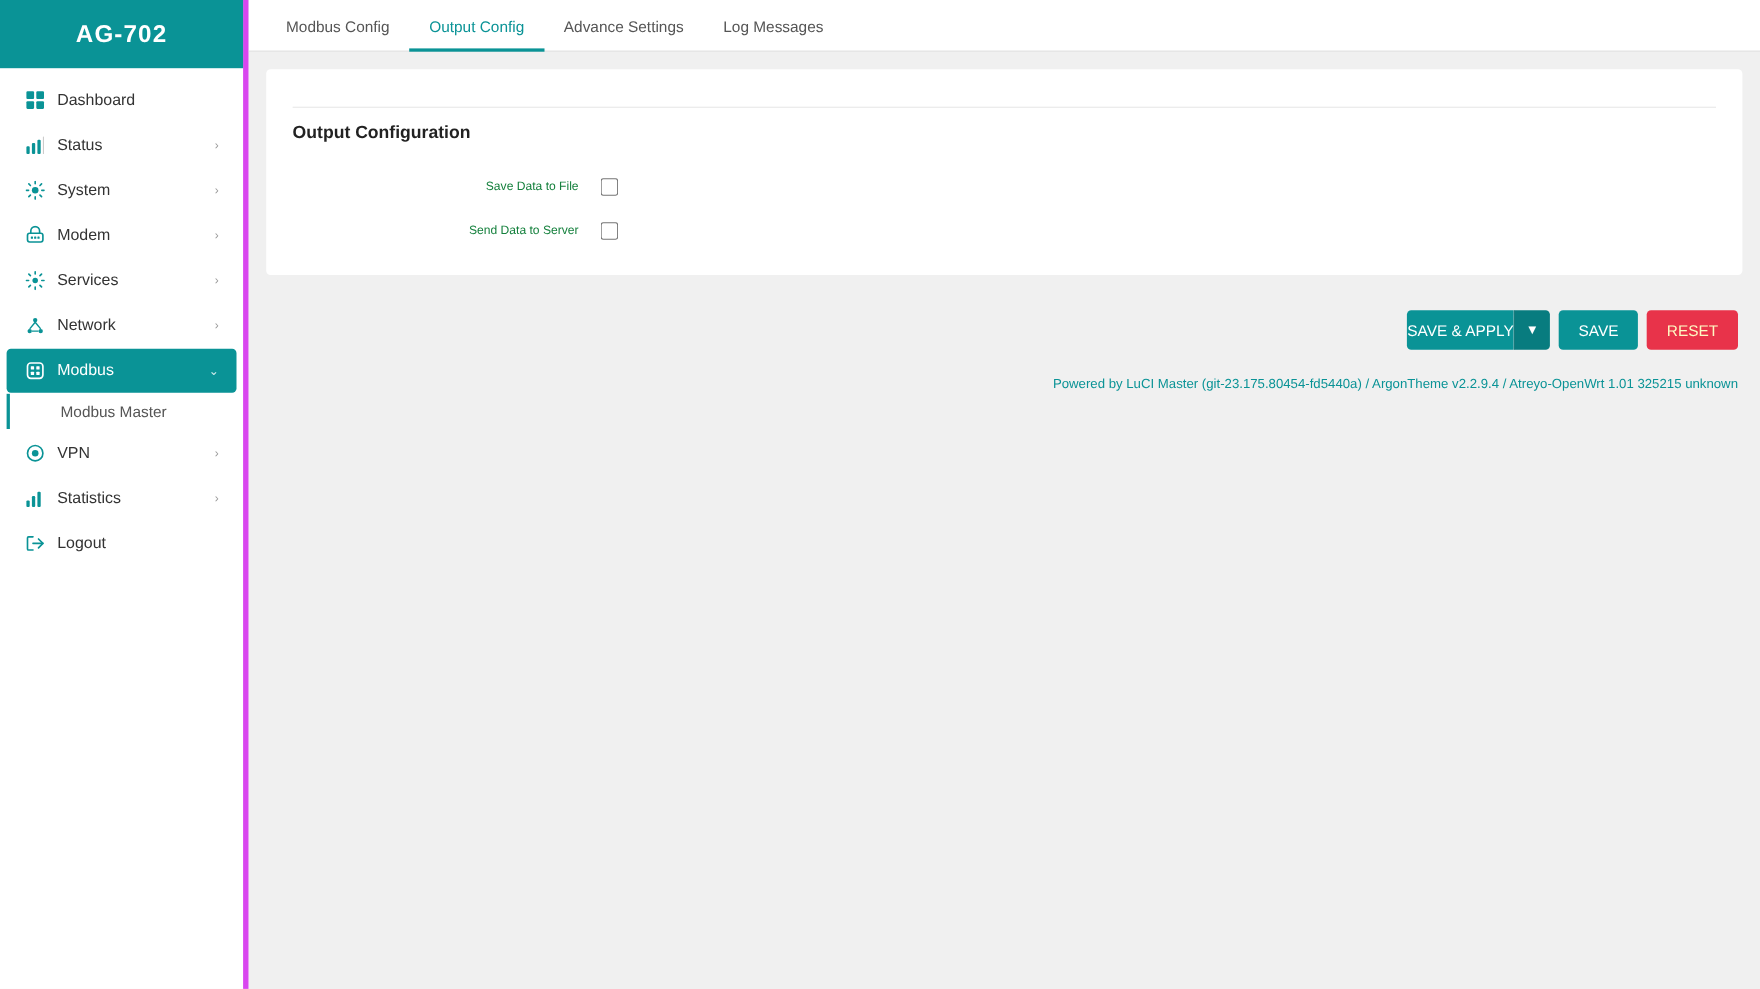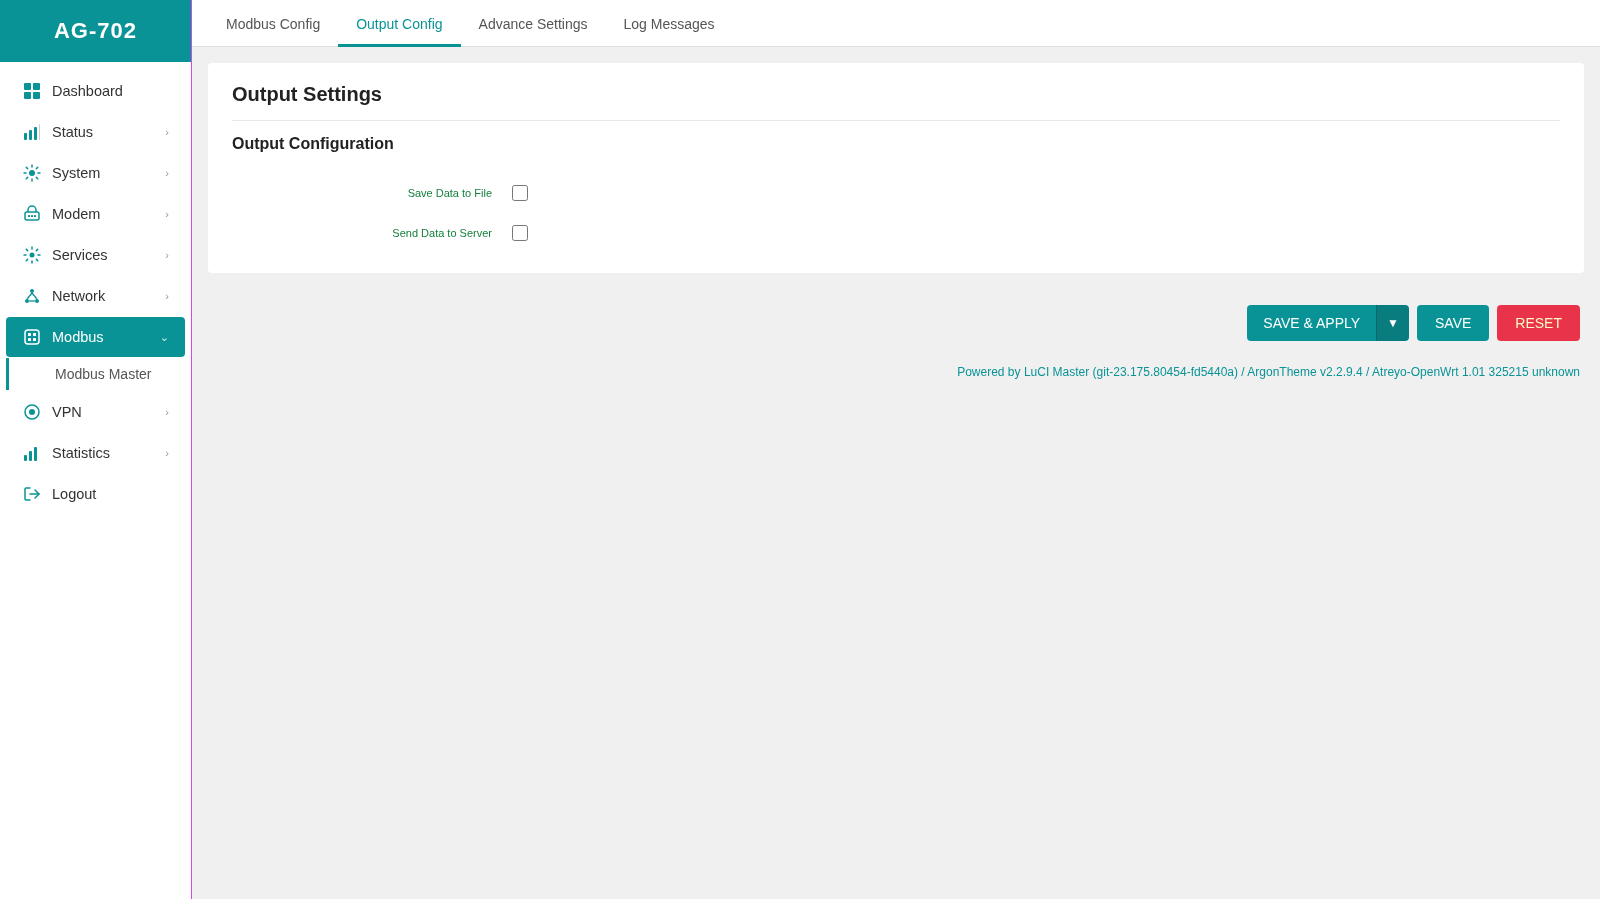--- a/index.html
+++ b/index.html
@@ -1,26 +1,26 @@
 <!DOCTYPE html>
 <html><head>
   <meta charset="utf-8">
   <style>
     * { box-sizing: border-box; margin: 0; padding: 0; }
     body { font-family: 'Segoe UI', Arial, sans-serif; background: #f0f0f0; display: flex; height: 100vh; overflow: hidden; }
 
     
     .sidebar {
-      width: 192px;
+      width: 226px;
       background: #ffffff;
       height: 100vh;
       display: flex;
       flex-direction: column;
       flex-shrink: 0;
-      border-right: 1px solid #d946ef;
+      border-right: 5px solid #d946ef;
     }
     .sidebar-logo {
       background: #0a9396;
       color: white;
       font-size: 22px;
       font-weight: bold;
       padding: 18px 20px;
       text-align: center;
       letter-spacing: 1px;
     }
@@ -211,21 +211,21 @@
       cursor: pointer;
       border-left: 1px solid #076769;
     }
     .btn-save-apply-group {
       display: flex;
     }
     .btn-save-apply-main {
       background: #0a9396;
       color: white;
       border: none;
-      padding: 10px 16px;
+      padding: 10px 0;
       font-size: 14px;
       border-radius: 4px 0 0 4px;
       cursor: pointer;
     }
 
     .footer-text {
       text-align: right;
       font-size: 12px;
       color: #0a9396;
       padding: 8px 20px 16px;
@@ -378,21 +378,20 @@
   <div class="content-area">
 
     <div class="tab-bar">
       <div class="tab">Modbus Config</div>
       <div class="tab active">Output Config</div>
       <div class="tab">Advance Settings</div>
       <div class="tab">Log Messages</div>
     </div>
 
     <div class="panel">
-      <div class="panel-title">Output Settings</div>
       <hr class="panel-divider">
       <div class="section-title">Output Configuration</div>
 
       <div class="form-row">
         <span class="form-label">Save Data to File</span>
         <input type="checkbox" class="form-checkbox" style="">
       </div>
 
       <div class="form-row">
         <span class="form-label">Send Data to Server</span>

